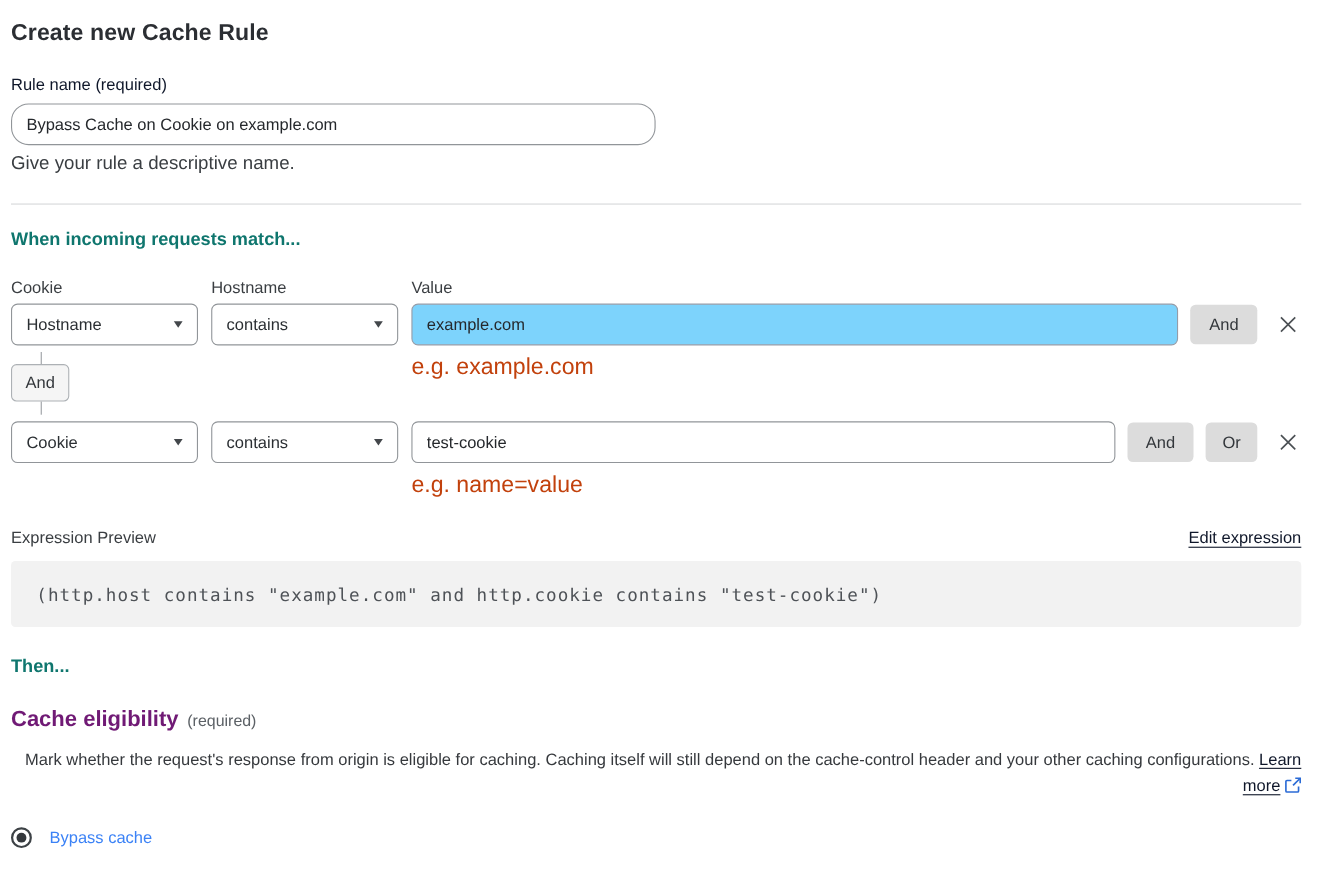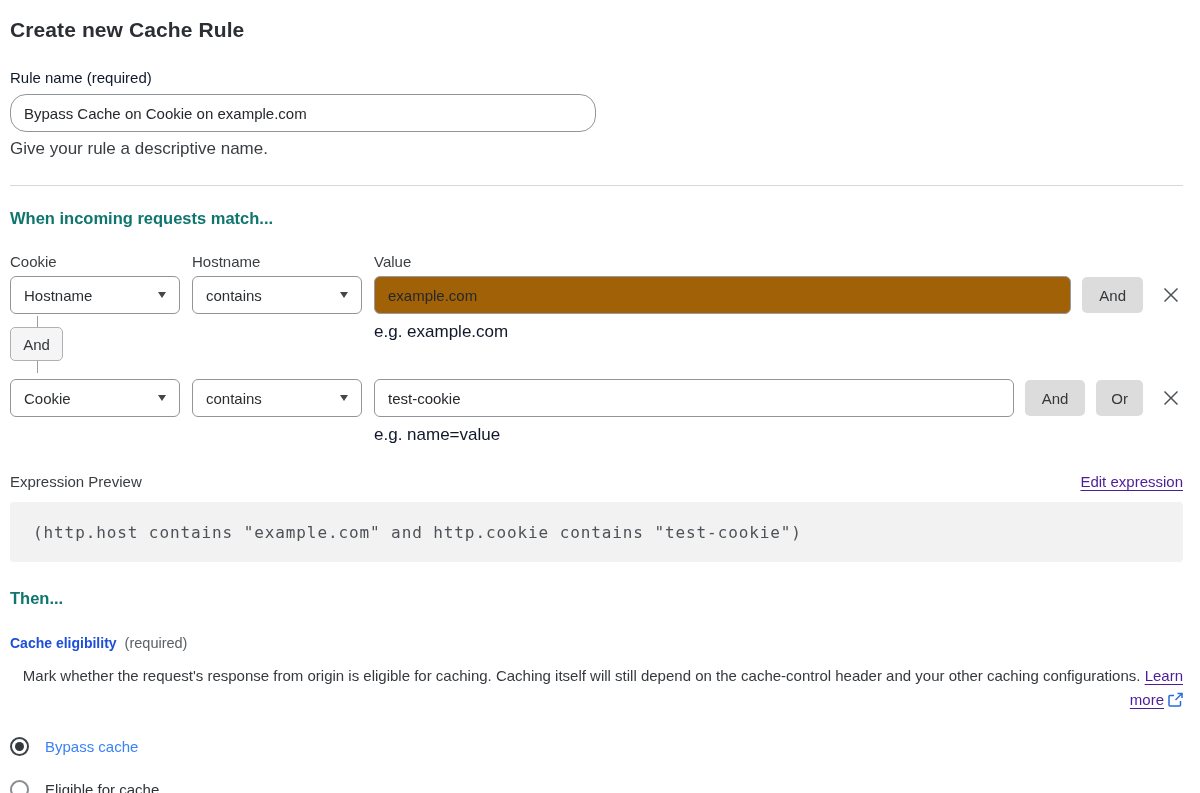--- a/index.html
+++ b/index.html
@@ -52,22 +52,22 @@
     border-left: 4.5px solid transparent; border-right: 4.5px solid transparent;
     border-top: 6px solid #43474b;
   }
   .value-col { flex: 1 1 auto; display: flex; flex-direction: column; }
   .value-input {
     height: 38px; width: 100%;
     border: 1px solid #919599; border-radius: 6px;
     padding: 0 13px; font-size: 15px; color: #25282c;
     font-family: "Liberation Sans", sans-serif; outline: none;
   }
-  .value-input.focused { background: #a16207; border-color: #959ca8; }
-  .value-helper { font-size: 17px; color: #0f172a; margin-top: 8px; }
+  .value-input.focused { background: #7dd3fc; border-color: #959ca8; }
+  .value-helper { font-size: 21px; color: #c2410c; margin-top: 8px; }
 
   .logic-btn {
     height: 36px; margin: 1px 0 0 11px; padding: 0 17px;
     background: #dcdcdc; border: none; border-radius: 5px;
     font-size: 15px; color: #33373b; font-family: "Liberation Sans", sans-serif;
     cursor: pointer; flex: 0 0 auto;
   }
   .logic-btn.or-btn { padding: 0 15px; }
   .remove-btn {
     margin: 7px 0 0 16px; width: 24px; height: 24px;
@@ -88,35 +88,35 @@
     font-size: 15px; color: #33373b;
     display: flex; align-items: center; justify-content: center;
     cursor: pointer; font-family: "Liberation Sans", sans-serif;
   }
 
   .expression-row {
     margin-top: 28px; display: flex; justify-content: space-between; align-items: flex-end;
   }
   .expression-label { font-size: 15px; color: #3a3e42; }
   a.text-link {
-    font-size: 15px; color: #4c1d95; text-decoration: underline;
+    font-size: 15px; color: #0f172a; text-decoration: underline;
     text-underline-offset: 3px; cursor: pointer;
   }
   .code-block {
     margin-top: 12px; height: 60px; background: #f2f2f2; border-radius: 4px;
     display: flex; align-items: center; padding: 0 23px;
     font-family: "DejaVu Sans Mono", monospace;
     font-size: 16px; letter-spacing: 0.9px; color: #4e5257;
     white-space: pre; overflow: hidden;
   }
 
   .then-heading { margin-top: 27px; font-size: 17px; }
 
   .eligibility-heading-row { margin-top: 27px; display: flex; align-items: baseline; }
-  .eligibility-heading { font-size: 14px; font-weight: 700; color: #1d4ed8; text-align: right; }
+  .eligibility-heading { font-size: 20px; font-weight: 700; color: #701a75; text-align: right; }
   .required-note { font-size: 14.5px; color: #5c6166; margin-left: 8px; }
 
   .description { margin-top: 13px; font-size: 15px; line-height: 24px; color: #36393d; text-align: right; }
   .ext-link-icon { display: inline-block; vertical-align: -2px; margin-left: 4px; }
 
   .radio-option { display: flex; align-items: center; cursor: pointer; }
   .radio-option.first { margin-top: 23px; }
   .radio-option.second { margin-top: 24px; }
   .radio-circle {
     width: 19px; height: 19px; border-radius: 50%;

